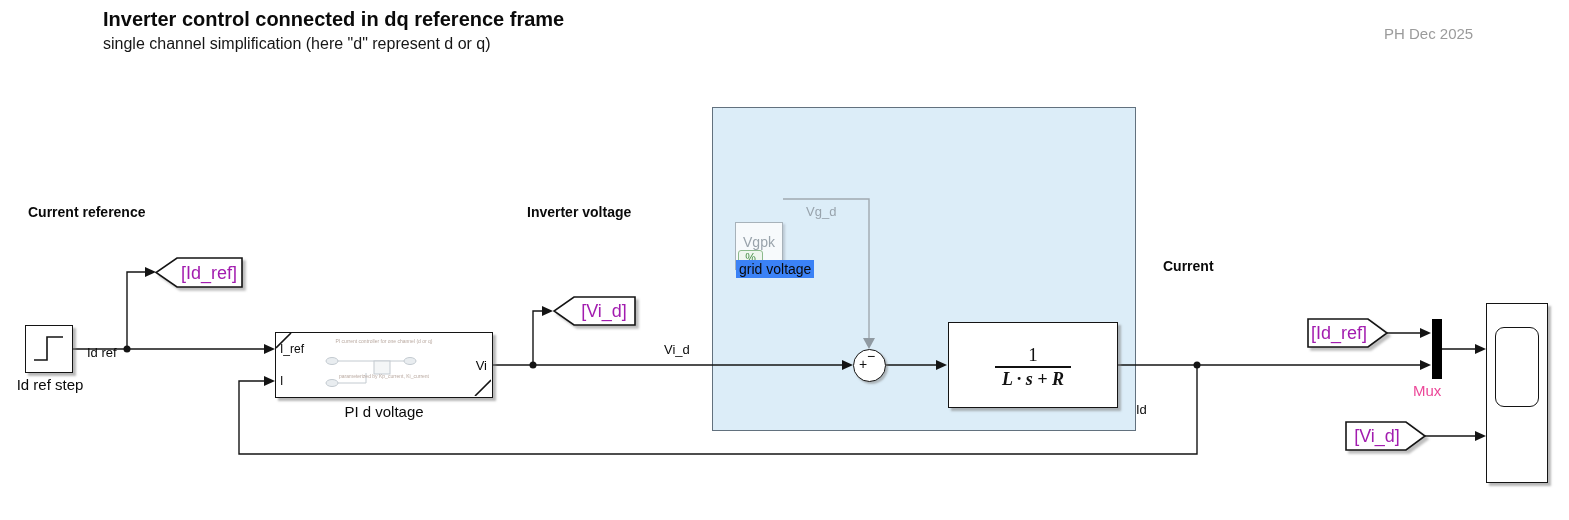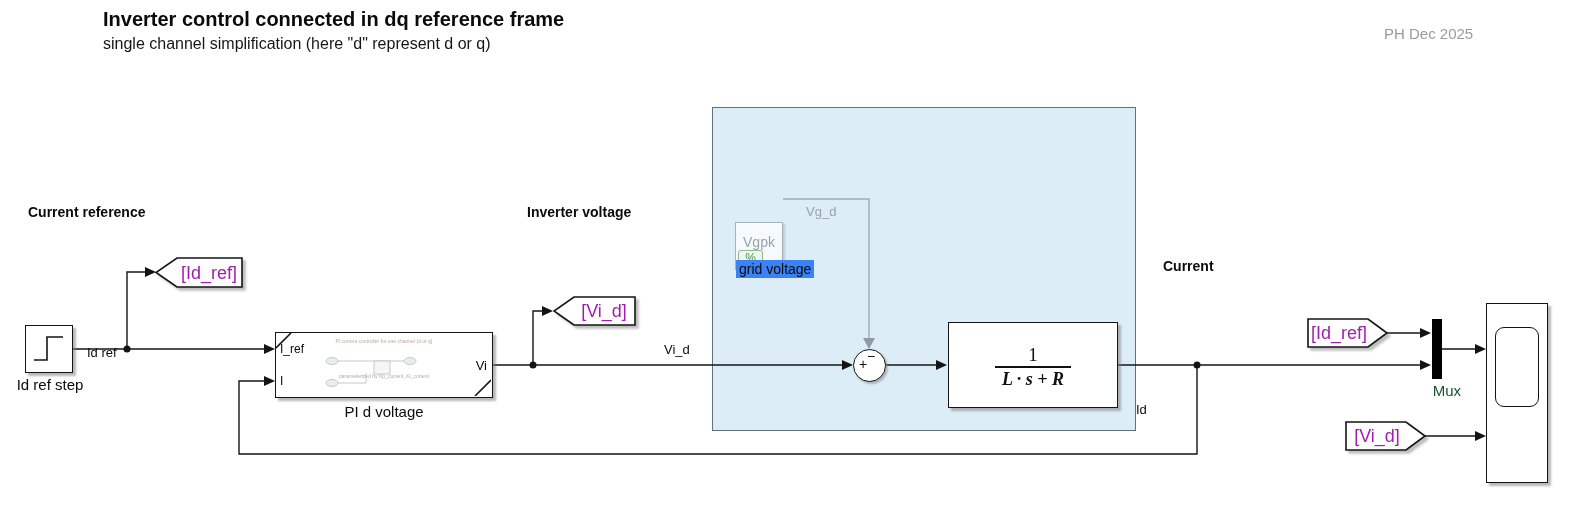--- a/index.html
+++ b/index.html
@@ -38,21 +38,21 @@
     position:absolute;background:#f7fafc;border:1.3px solid #a7b2ba;box-sizing:border-box;
     box-shadow:2px 2px 2px rgba(150,160,170,.45);
     margin-top:47px;
   }
   #vgpk-label{position:absolute;left:0;width:100%;top:11px;text-align:center;font-size:14px;color:#99a3ab;}
   #vgpk-badge{position:absolute;left:2px;top:27px;width:25px;height:18px;background:#eff6ef;
     border:1.3px solid #8cba8c;border-radius:3px;box-sizing:border-box;text-align:center;
     font-size:12px;line-height:15px;color:#478f47;}
   #grid-voltage-chip{position:absolute;background:#3b82f6;padding:1px 3px;font-size:14px;color:#0a0a0a;}
   #mux-bar{position:absolute;background:#000;}
-  #mux-label{position:absolute;font-size:15px;color:#14532d;text-align:right;}
+  #mux-label{position:absolute;font-size:15px;color:#ec4899;text-align:left;}
   #scope-block .screen{position:absolute;left:8px;top:23px;width:44px;height:80px;
     border:1.6px solid #141414;border-radius:9px;box-sizing:border-box;background:#fff;}
   #title{position:absolute;left:103px;top:8px;font-size:20px;font-weight:700;color:#0a0a0a;}
   #subtitle{position:absolute;left:103px;top:35px;font-size:16px;color:#161616;}
   #watermark{position:absolute;left:1384px;top:25px;font-size:15px;color:#9b9b9b;}
   .tinytxt{position:absolute;left:0;width:100%;text-align:center;font-size:5px;color:#b9a9a0;
     white-space:nowrap;overflow:hidden;}
 </style>
 </head>
 <body>

